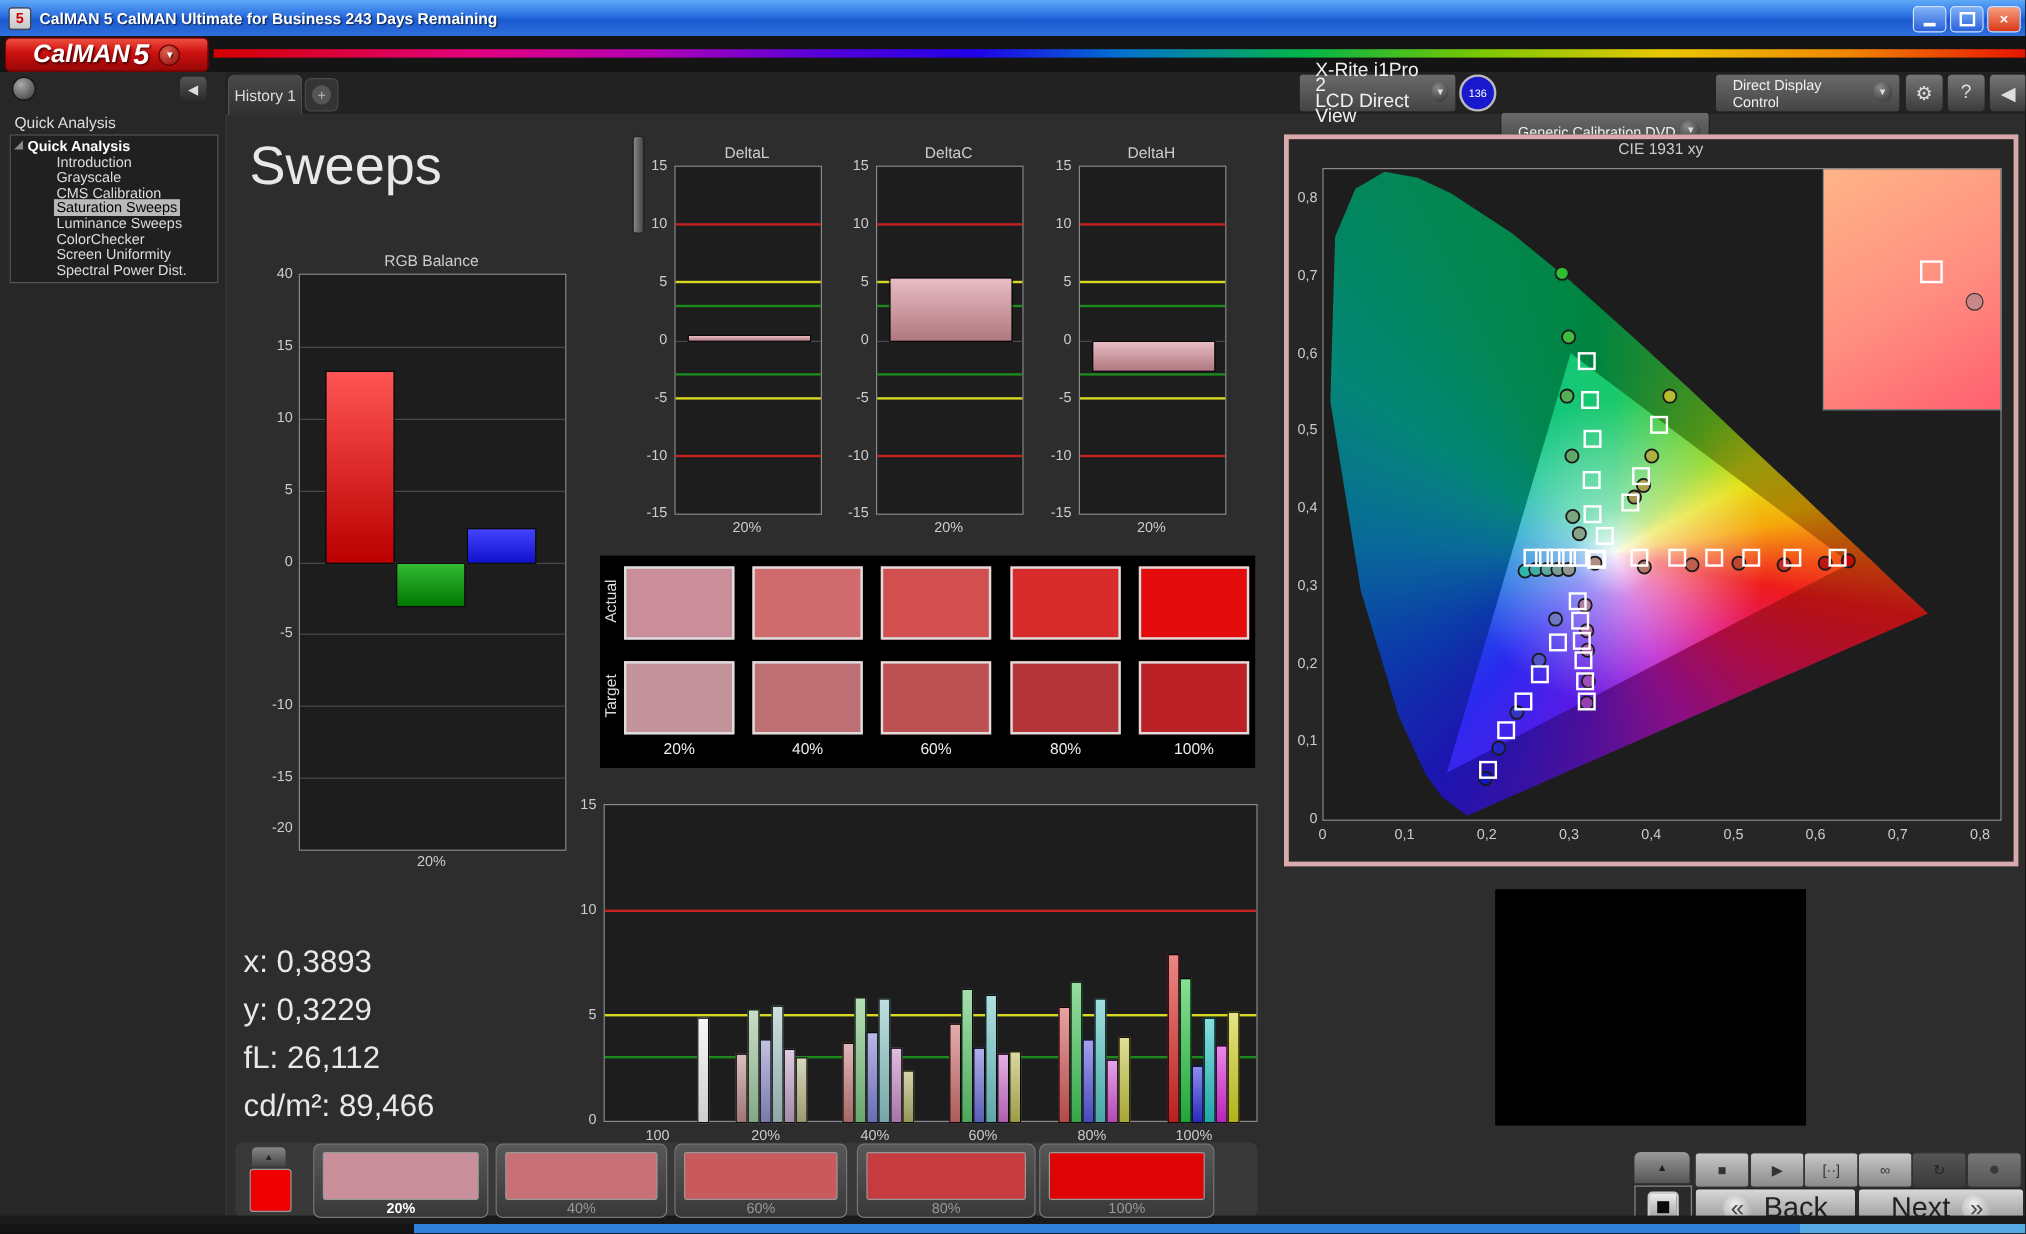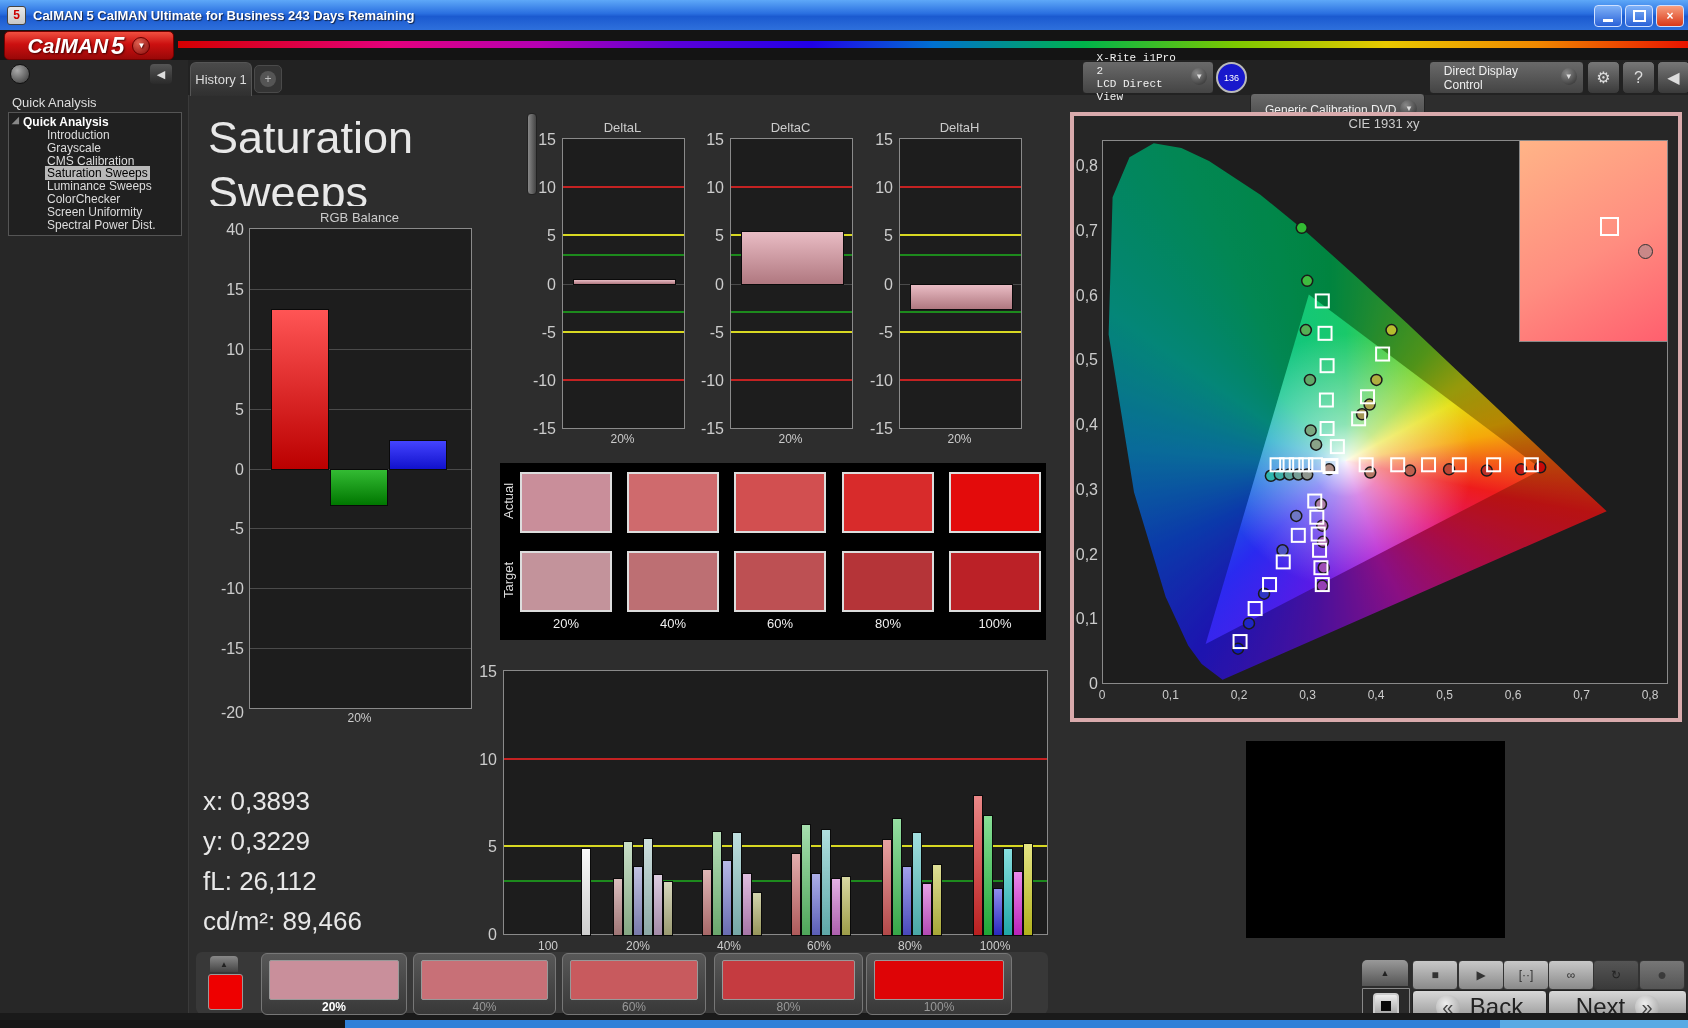--- a/index.html
+++ b/index.html
@@ -47,21 +47,21 @@
   .tab-add{position:absolute;left:254px;top:65px;width:26px;height:26px;border-radius:5px;
     background:#343434;border:1px solid #4a4a4a;display:flex;align-items:center;justify-content:center;}
   .tab-add span{width:16px;height:16px;border-radius:50%;background:#555;color:#bbb;font-size:12px;
     display:flex;align-items:center;justify-content:center;}
   .dd{position:absolute;top:61px;height:31px;border-radius:4px;background:linear-gradient(#6a6a6a,#444);
     border:1px solid #222;display:flex;align-items:center;color:#f0f0f0;}
   .dd .accent{width:5px;height:25px;margin:0 6px 0 3px;border-radius:2px;}
   .dd .dd-arrow{width:17px;height:17px;border-radius:50%;margin:6px 6px 0 4px;
     background:radial-gradient(circle at 35% 30%,#888,#2a2a2a);color:#ddd;font-size:8px;
     display:flex;align-items:center;justify-content:center;align-self:flex-start;}
-  .dd .two-line{font-size:11px;line-height:13px;font-family:Liberation Mono, monospace;}
+  .dd .two-line{font-size:16px;line-height:13px;}
   .badge{position:absolute;left:1216px;top:62px;width:27px;height:27px;border-radius:50%;
     background:#1818cc;border:2px solid #bbb;color:#fff;font-size:9px;
     display:flex;align-items:center;justify-content:center;}
   .tool-btn{position:absolute;top:61px;width:31px;height:31px;border-radius:5px;
     background:linear-gradient(#777,#3a3a3a);border:1px solid #222;color:#ddd;font-size:16px;
     display:flex;align-items:center;justify-content:center;}
   
   .sidebar{position:absolute;left:0;top:95px;width:188px;height:918px;background:#272727;border-right:1px solid #3a3a3a;}
   .sidebar-label{position:absolute;left:12px;top:0px;font-size:13px;color:#ddd;}
   .tree{position:absolute;left:8px;top:17px;width:172px;height:120px;background:#202020;border:1px solid #555;
@@ -72,21 +72,21 @@
   .tree-item span{padding:0 2px;}
   .tree-item.sel span{background:#b9b9b9;color:#000;}
   
   .page-title{position:absolute;left:208px;top:110px;width:260px;height:96px;overflow:hidden;
     font-size:45px;color:#e8e8e8;line-height:55px;}
   .reading-title{position:absolute;left:200px;top:732px;font-size:31px;color:#e8e8e8;}
   .reading-line{position:absolute;left:203px;font-size:26px;color:#e8e8e8;}
   
   .c-title{position:absolute;font-size:13px;color:#ccc;text-align:center;}
   .plot{position:absolute;background:#1d1d1d;border:1px solid #8a8a8a;}
-  .tick-label{position:absolute;font-size:16px;color:#ccc;text-align:right;}
+  .tick-label{position:absolute;font-size:12px;color:#ccc;text-align:right;}
   .x-label{position:absolute;font-size:12px;color:#ccc;text-align:center;}
   .gridline{position:absolute;height:1px;background:#4a4a4a;}
   .refline{position:absolute;height:2px;}
   .bar{position:absolute;border:1px solid #0a0a0a;}
   .vscroll{position:absolute;left:527px;top:113px;width:8px;height:80px;border-radius:4px;
     background:linear-gradient(90deg,#888,#444);border:1px solid #222;}
   
   .swatch-table{position:absolute;left:500px;top:463px;width:546px;height:177px;background:#000;}
   .row-label{position:absolute;color:#ddd;font-size:13px;transform:rotate(-90deg);transform-origin:center;}
   .swatch{position:absolute;border:2px solid #ddd;}
@@ -221,21 +221,20 @@
         <div class="tree-item"><span>CMS Calibration</span></div>
         <div class="tree-item sel"><span>Saturation Sweeps</span></div>
         <div class="tree-item"><span>Luminance Sweeps</span></div>
         <div class="tree-item"><span>ColorChecker</span></div>
         <div class="tree-item"><span>Screen Uniformity</span></div>
         <div class="tree-item"><span>Spectral Power Dist.</span></div>
       </div>
   </div>
 
   <div class="page-title">
-    <div>Saturation</div>
     <div>Sweeps</div>
   </div>
 
   <div id="charts"></div>
   <div class="vscroll"></div>
 
 
   <div class="cie-frame"></div>
   <div class="c-title" style="left:1102px;top:116px;width:564px;">CIE 1931 xy</div>
   <div class="cie-plot" id="cie-plot">
@@ -358,21 +357,21 @@
       <div class="bar" style="left: 139px; top: 210.76px; width: 56px; height: 28.74px; background: linear-gradient(rgb(68, 68, 255), rgb(17, 17, 204));"></div>
     </div>
     <div class="tick-label" style="left: 204px; top: 221px; width: 40px; height: 14px;">40</div>
     <div class="tick-label" style="left: 204px; top: 280.875px; width: 40px; height: 14px;">15</div>
     <div class="tick-label" style="left: 204px; top: 340.75px; width: 40px; height: 14px;">10</div>
     <div class="tick-label" style="left: 204px; top: 400.625px; width: 40px; height: 14px;">5</div>
     <div class="tick-label" style="left: 204px; top: 460.5px; width: 40px; height: 14px;">0</div>
     <div class="tick-label" style="left: 204px; top: 520.375px; width: 40px; height: 14px;">-5</div>
     <div class="tick-label" style="left: 204px; top: 580.25px; width: 40px; height: 14px;">-10</div>
     <div class="tick-label" style="left: 204px; top: 640.125px; width: 40px; height: 14px;">-15</div>
-    <div class="tick-label" style="left: 204px; top: 704px; width: 40px; height: 14px;">-20</div>
+    <div class="tick-label" style="left: 204px; top: 682px; width: 40px; height: 14px;">-20</div>
     <div class="x-label" style="left: 249px; top: 711px; width: 221px; height: 14px;">20%</div>
     <div class="c-title" style="left: 542px; top: 120px; width: 161px; height: 14px;">DeltaL</div>
     <div class="plot" style="left: 562px; top: 138px; width: 121px; height: 289px;">
       <div class="gridline" style="left: 0px; top: 144.5px; width: 121px; height: 1px;"></div>
       <div class="refline" style="left: 0px; top: 47.1667px; width: 121px; height: 2px; background: rgb(196, 34, 34);"></div>
       <div class="refline" style="left: 0px; top: 95.3333px; width: 121px; height: 2px; background: rgb(216, 216, 34);"></div>
       <div class="refline" style="left: 0px; top: 114.6px; width: 121px; height: 2px; background: rgb(29, 138, 29);"></div>
       <div class="refline" style="left: 0px; top: 172.4px; width: 121px; height: 2px; background: rgb(29, 138, 29);"></div>
       <div class="refline" style="left: 0px; top: 191.667px; width: 121px; height: 2px; background: rgb(216, 216, 34);"></div>
       <div class="refline" style="left: 0px; top: 239.833px; width: 121px; height: 2px; background: rgb(196, 34, 34);"></div>

